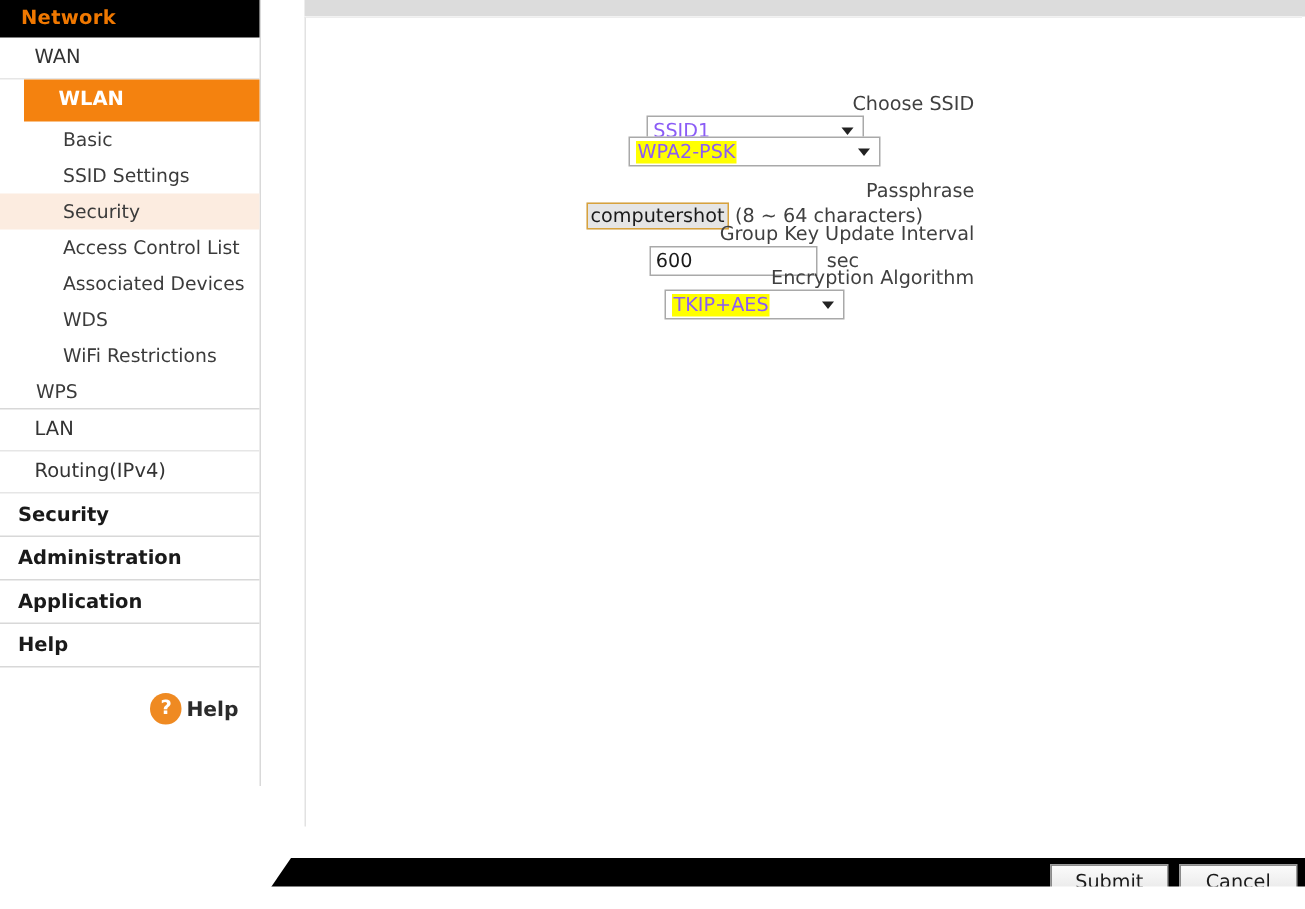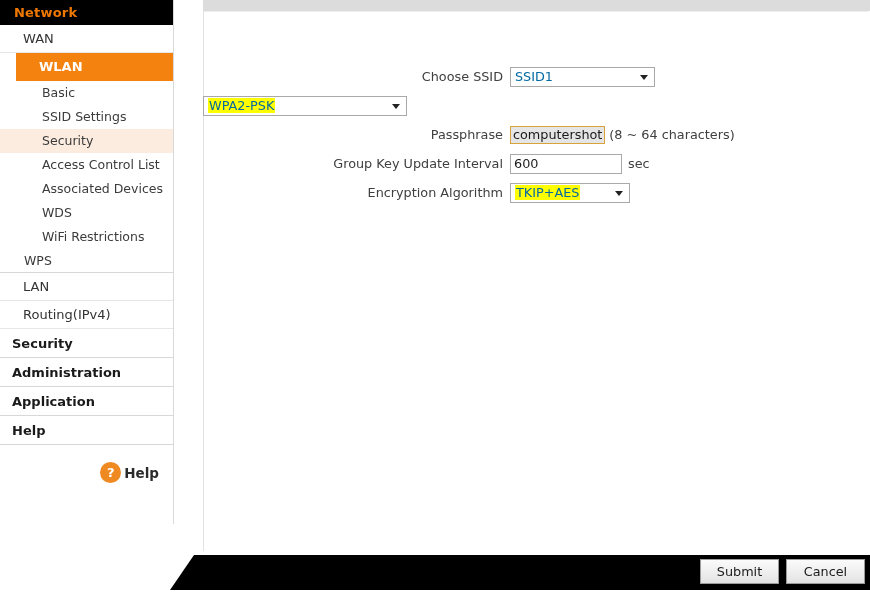--- a/index.html
+++ b/index.html
@@ -139,20 +139,21 @@
     position: absolute;
     left: 203px;
     top: 62px;
     width: 600px;
   }
   .row {
     display: flex;
     align-items: center;
     height: 29px;
     margin-bottom: 0px;
+    flex-direction: column;
   }
   .lbl {
     width: 307px;
     text-align: right;
     padding-right: 7px;
     font-size: 12.8px;
     color: #404040;
     box-sizing: border-box;
     white-space: nowrap;
   }
@@ -161,40 +162,40 @@
   
   .select {
     position: relative;
     height: 20px;
     background: #ffffff;
     border: 1px solid #a9a9a9;
     box-sizing: border-box;
     display: flex;
     align-items: center;
     font-size: 12.8px;
-    color: #0369a1;
+    color: #8b5cf6;
     padding-left: 4px;
   }
   .select .cap { white-space: nowrap; }
   .select .cap.hl {
     background: #ffff00;
     padding: 0 1px;
   }
   .select .arrow {
     position: absolute;
     right: 6px;
     top: 50%;
     margin-top: -2px;
     width: 0; height: 0;
     border-left: 4px solid transparent;
     border-right: 4px solid transparent;
     border-top: 5px solid #222222;
   }
   #sel-ssid   { width: 145px; }
-  #sel-auth   { width: 204px; }
+  #sel-auth   { width: 168px; }
   #sel-enc    { width: 120px; }
 
   
   .tinput {
     height: 20px;
     background: #ffffff;
     border: 1px solid #a9a9a9;
     box-sizing: border-box;
     display: flex;
     align-items: center;
@@ -216,21 +217,21 @@
     color: #404040;
     margin-left: 6px;
     white-space: nowrap;
   }
   .suffix.hlpad { margin-left: 4px; }
 
   
   #footer {
     position: absolute;
     left: 170px;
-    top: 555px;
+    top: 572px;
     width: 700px;
     height: 35px;
   }
   #footer-shape {
     position: absolute;
     left: 0; top: 0;
     width: 100%;
     height: 100%;
     background: #000000;
     clip-path: polygon(24px 0, 100% 0, 100% 100%, 0 100%);

